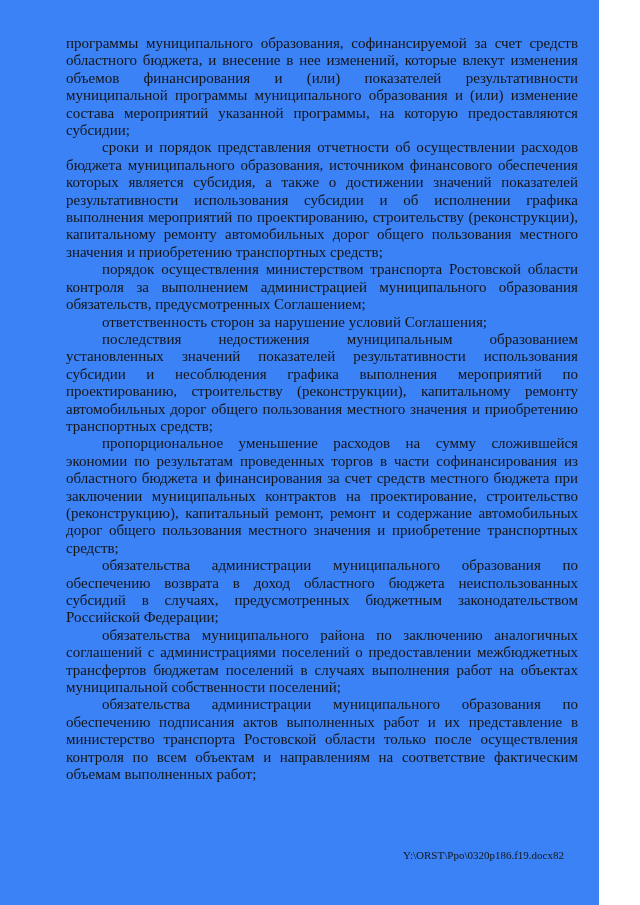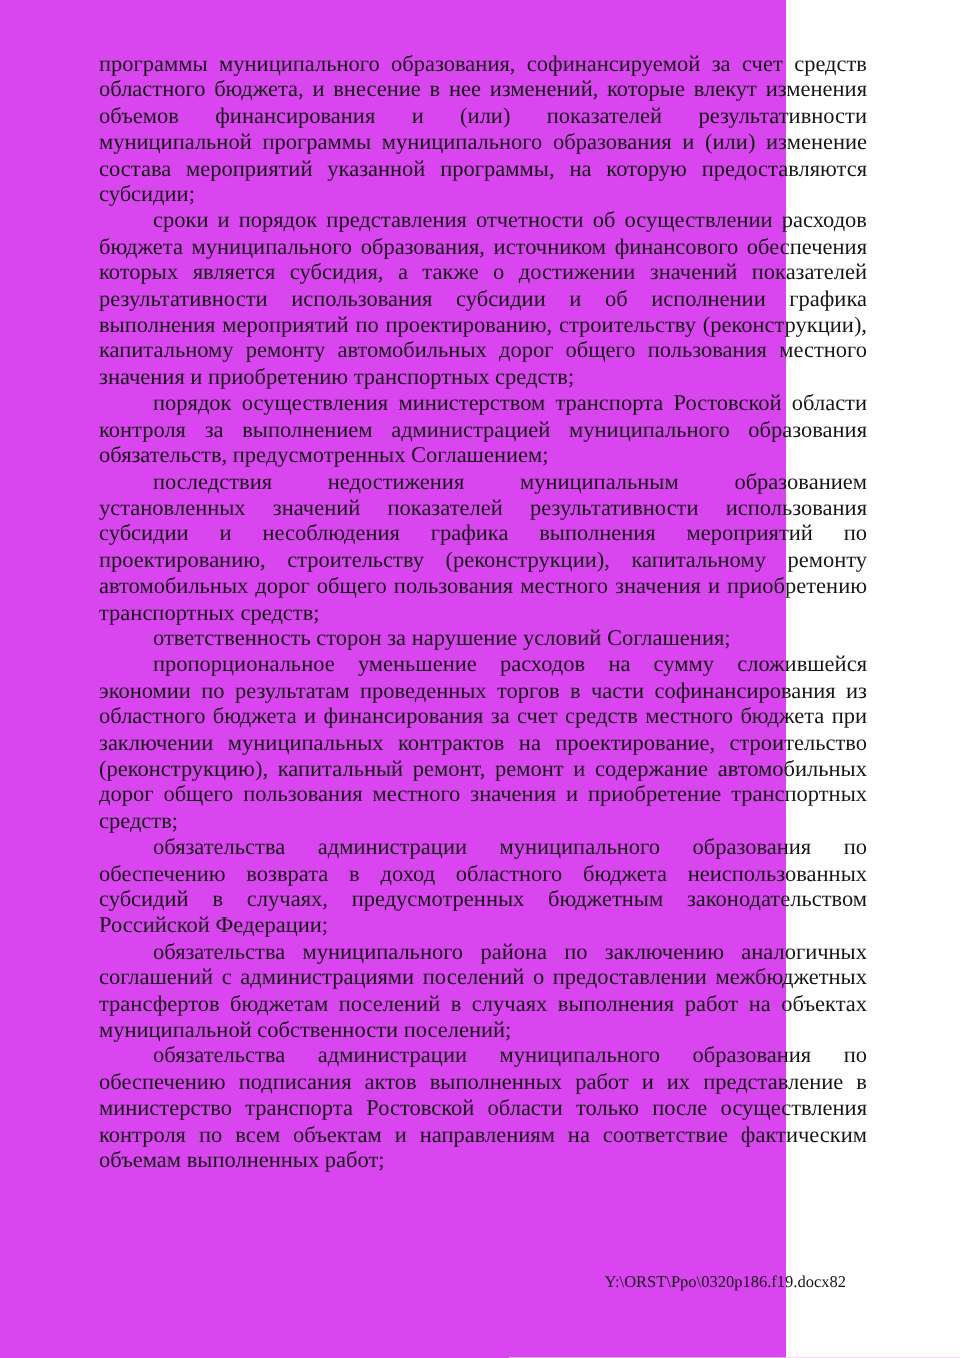--- a/index.html
+++ b/index.html
@@ -5,23 +5,23 @@
   html, body {
     margin: 0;
     padding: 0;
     width: 640px;
     height: 905px;
     background: #ffffff;
     overflow: hidden;
   }
   .page {
     position: relative;
-    width: 524px;
+    width: 599px;
     height: 905px;
-    background: #d946ef;
+    background: #3b82f6;
     font-family: "Liberation Serif", serif;
     color: #151515;
   }
   .body-text {
     position: absolute;
     left: 66px;
     top: 35px;
     width: 512px;
     font-size: 15px;
     line-height: 17.4px;
@@ -49,22 +49,22 @@
   }
 </style>
 </head>
 <body>
 
 <div class="page">
   <div class="body-text">
     <p class="para no-indent">программы муниципального образования, софинансируемой за счет средств областного бюджета, и внесение в нее изменений, которые влекут изменения объемов финансирования и (или) показателей результативности муниципальной программы муниципального образования и (или) изменение состава мероприятий указанной программы, на которую предоставляются субсидии;</p>
     <p class="para">сроки и порядок представления отчетности об осуществлении расходов бюджета муниципального образования, источником финансового обеспечения которых является субсидия, а также о достижении значений показателей результативности использования субсидии и об исполнении графика выполнения мероприятий по проектированию, строительству (реконструкции), капитальному ремонту автомобильных дорог общего пользования местного значения и приобретению транспортных средств;</p>
     <p class="para">порядок осуществления министерством транспорта Ростовской области контроля за выполнением администрацией муниципального образования обязательств, предусмотренных Соглашением;</p>
+    <p class="para">ответственность сторон за нарушение условий Соглашения;</p>
     <p class="para">последствия недостижения муниципальным образованием установленных значений показателей результативности использования субсидии и несоблюдения графика выполнения мероприятий по проектированию, строительству (реконструкции), капитальному ремонту автомобильных дорог общего пользования местного значения и приобретению транспортных средств;</p>
-    <p class="para">ответственность сторон за нарушение условий Соглашения;</p>
     <p class="para">пропорциональное уменьшение расходов на сумму сложившейся экономии по результатам проведенных торгов в части софинансирования из областного бюджета и финансирования за счет средств местного бюджета при заключении муниципальных контрактов на проектирование, строительство (реконструкцию), капитальный ремонт, ремонт и содержание автомобильных дорог общего пользования местного значения и приобретение транспортных средств;</p>
     <p class="para">обязательства администрации муниципального образования по обеспечению возврата в доход областного бюджета неиспользованных субсидий в случаях, предусмотренных бюджетным законодательством Российской Федерации;</p>
     <p class="para">обязательства муниципального района по заключению аналогичных соглашений с администрациями поселений о предоставлении межбюджетных трансфертов бюджетам поселений в случаях выполнения работ на объектах муниципальной собственности поселений;</p>
     <p class="para">обязательства администрации муниципального образования по обеспечению подписания актов выполненных работ и их представление в министерство транспорта Ростовской области только после осуществления контроля по всем объектам и направлениям на соответствие фактическим объемам выполненных работ;</p>
   </div>
   <div class="footer">
     <span class="footer-path">Y:\ORST\Ppo\0320p186.f19.docx</span>
     <span class="footer-page">82</span>
   </div>
 </div>

